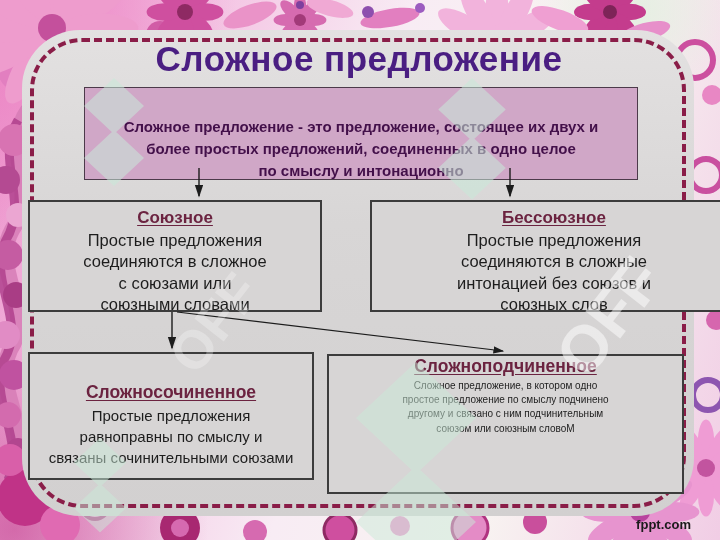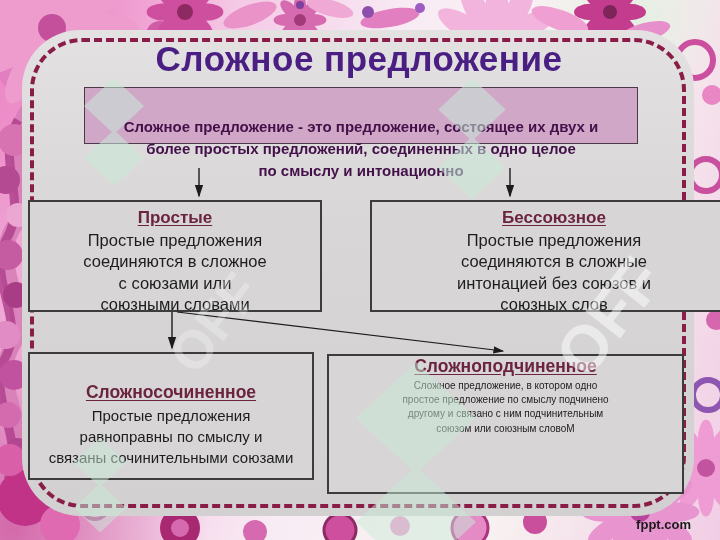--- a/index.html
+++ b/index.html
@@ -19,21 +19,21 @@
     border-radius:58px;z-index:1;
   }
   .dashed{
     position:absolute;inset:8px;border:4px dashed #8a1d48;border-radius:52px;
   }
   .title{
     position:absolute;top:8px;left:0;width:100%;text-align:center;
     font-size:35px;font-weight:bold;color:#4a1e82;letter-spacing:.5px;margin:1px;
   }
   .defbox{
-    position:absolute;left:62px;top:57px;width:554px;height:57px;
+    position:absolute;left:62px;top:57px;width:554px;height:93px;
     background:#d0a7c7;border:1px solid #4c3a4a;box-sizing:border-box;
     text-align:center;color:#43104a;font-weight:bold;font-size:15px;
     line-height:22px;padding-top:6px;white-space:pre-line;z-index:3;
   }
   .node{
     position:absolute;background:#d7d5d5;border:2px solid #3c3c3c;box-sizing:border-box;
     text-align:center;z-index:3;
   }
   .node h3{
     margin:0;font-size:17px;font-weight:bold;color:#6b2340;
@@ -178,21 +178,21 @@
         <path d="M0,0 L9,3 L0,6 Z" fill="#1c1c1c"></path>
       </marker>
     </defs>
     <line x1="177" y1="138" x2="177" y2="166" stroke="#1c1c1c" stroke-width="1.4" marker-end="url(#ah)"></line>
     <line x1="488" y1="138" x2="488" y2="166" stroke="#1c1c1c" stroke-width="1.4" marker-end="url(#ah)"></line>
     <line x1="150" y1="282" x2="150" y2="318" stroke="#1c1c1c" stroke-width="1.4" marker-end="url(#ah)"></line>
     <line x1="155" y1="282" x2="481" y2="321" stroke="#1c1c1c" stroke-width="1.2" marker-end="url(#ah)"></line>
   </svg>
 
   <div class="node n-soyuz">
-    <h3>Простые</h3>
+    <h3>Союзное</h3>
     <p>Простые предложения
 соединяются в сложное
 с союзами или
 союзными словами</p>
   </div>
 
   <div class="node n-bessoyuz">
     <h3>Бессоюзное</h3>
     <p>Простые предложения
 соединяются в сложные

